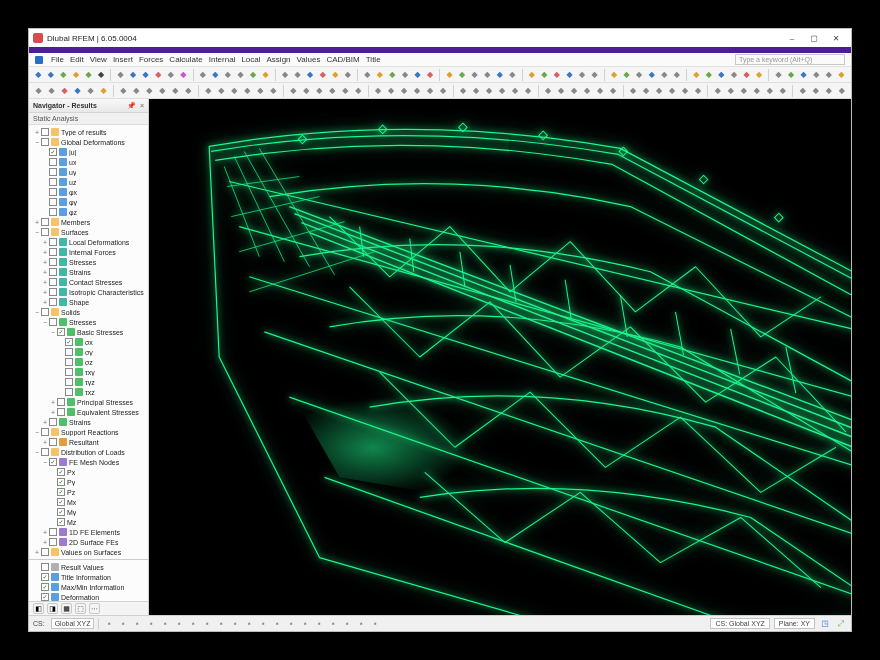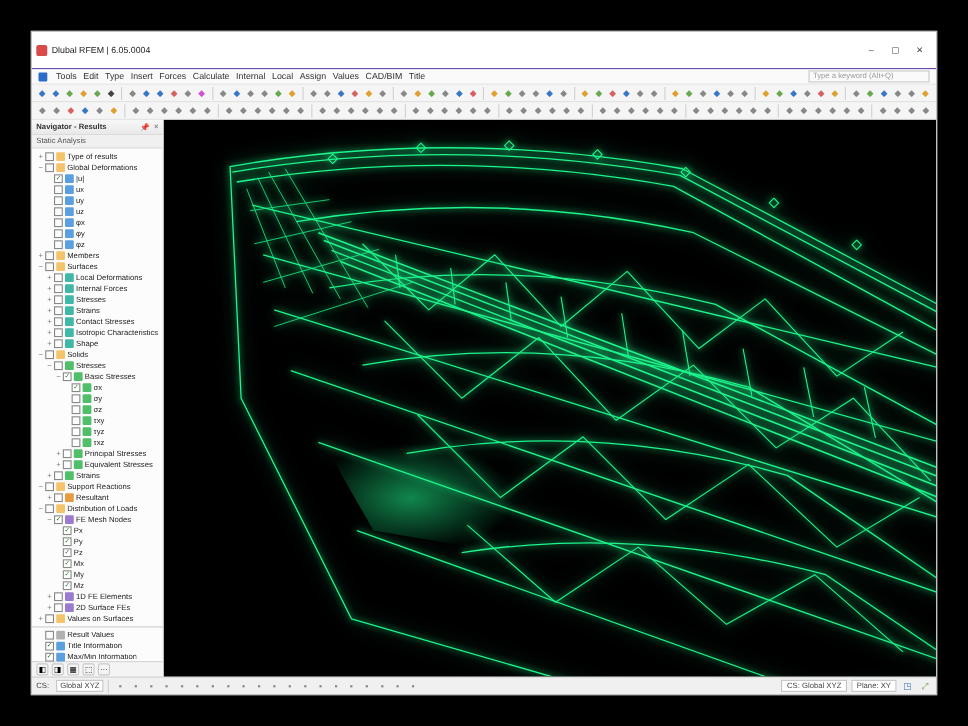--- a/index.html
+++ b/index.html
@@ -21,23 +21,23 @@
   .window {
     width: 100%; height: 100%;
     background: #f3f3f3;
     display: flex; flex-direction: column;
     border: 1px solid #bcbcbc;
     position: relative;
     overflow: hidden;
   }
   
   .titlebar {
-    height: 34px; background: #fff;
+    height: 24px; background: #fff;
     display: flex; align-items: center;
-    padding: 0 4px; border-bottom: 1px solid #4c1d95;
+    padding: 0 4px; border-bottom: 6px solid #4c1d95;
     font-size: 8px; color: #222;
   }
   .titlebar .app-icon {
     width: 10px; height: 10px; background: #d94a4a;
     border-radius: 2px; margin-right: 4px;
   }
   .titlebar .title { flex: 1; }
   .titlebar .winbtn {
     width: 22px; height: 14px; display:flex;align-items:center;justify-content:center;
     color:#444; cursor:pointer;
@@ -166,23 +166,23 @@
     <div class="titlebar">
       <div class="app-icon"></div>
       <div class="title">Dlubal RFEM | 6.05.0004</div>
       <div class="winbtn">–</div>
       <div class="winbtn">▢</div>
       <div class="winbtn close">✕</div>
     </div>
 
     <div class="menubar">
       <div class="fileicon"></div>
-      <span class="mi">Tools</span>
+      <span class="mi">File</span>
       <span class="mi">Edit</span>
-      <span class="mi">Type</span>
+      <span class="mi">View</span>
       <span class="mi">Insert</span>
       <span class="mi">Forces</span>
       <span class="mi">Calculate</span>
       <span class="mi">Internal</span>
       <span class="mi">Local</span>
       <span class="mi">Assign</span>
       <span class="mi">Values</span>
       <span class="mi">CAD/BIM</span>
       <span class="mi">Title</span>
       <div class="search">Type a keyword (Alt+Q)</div>

